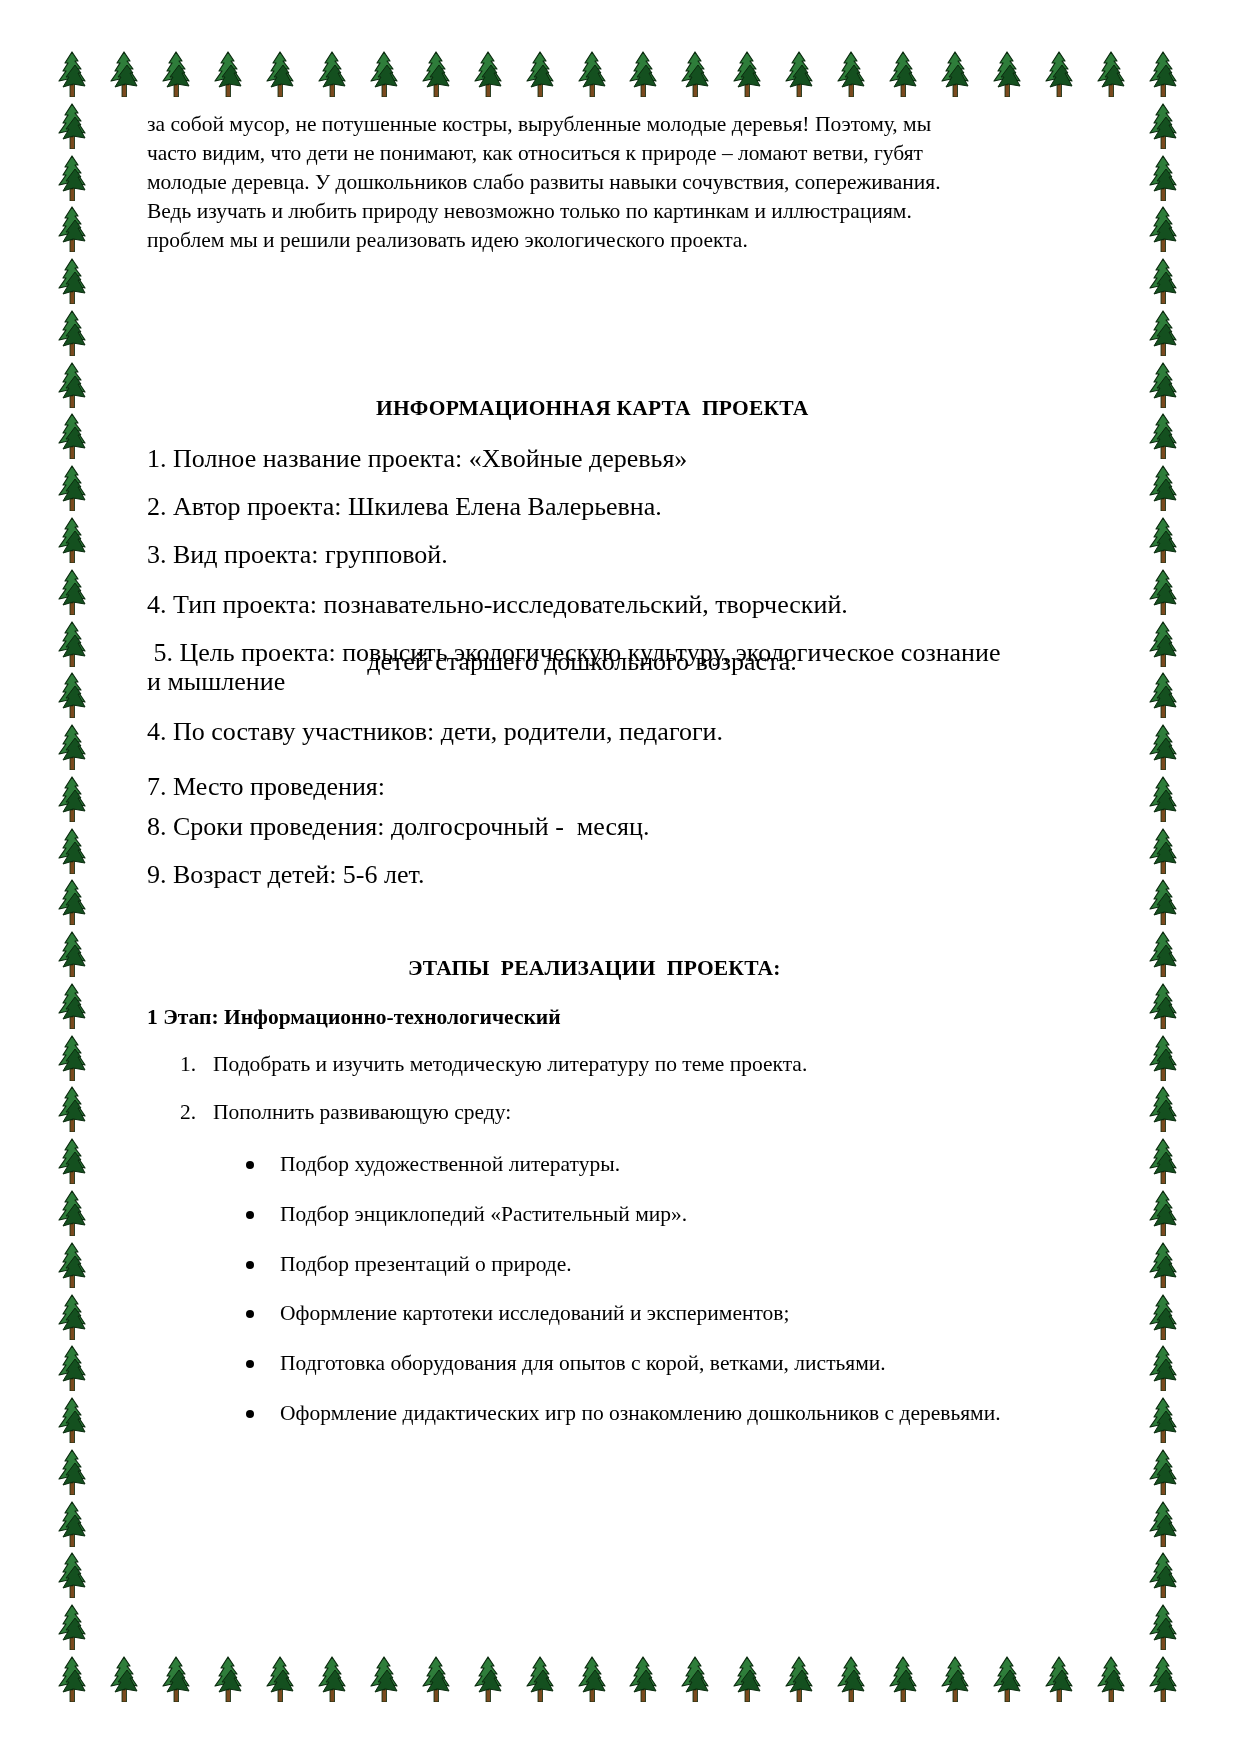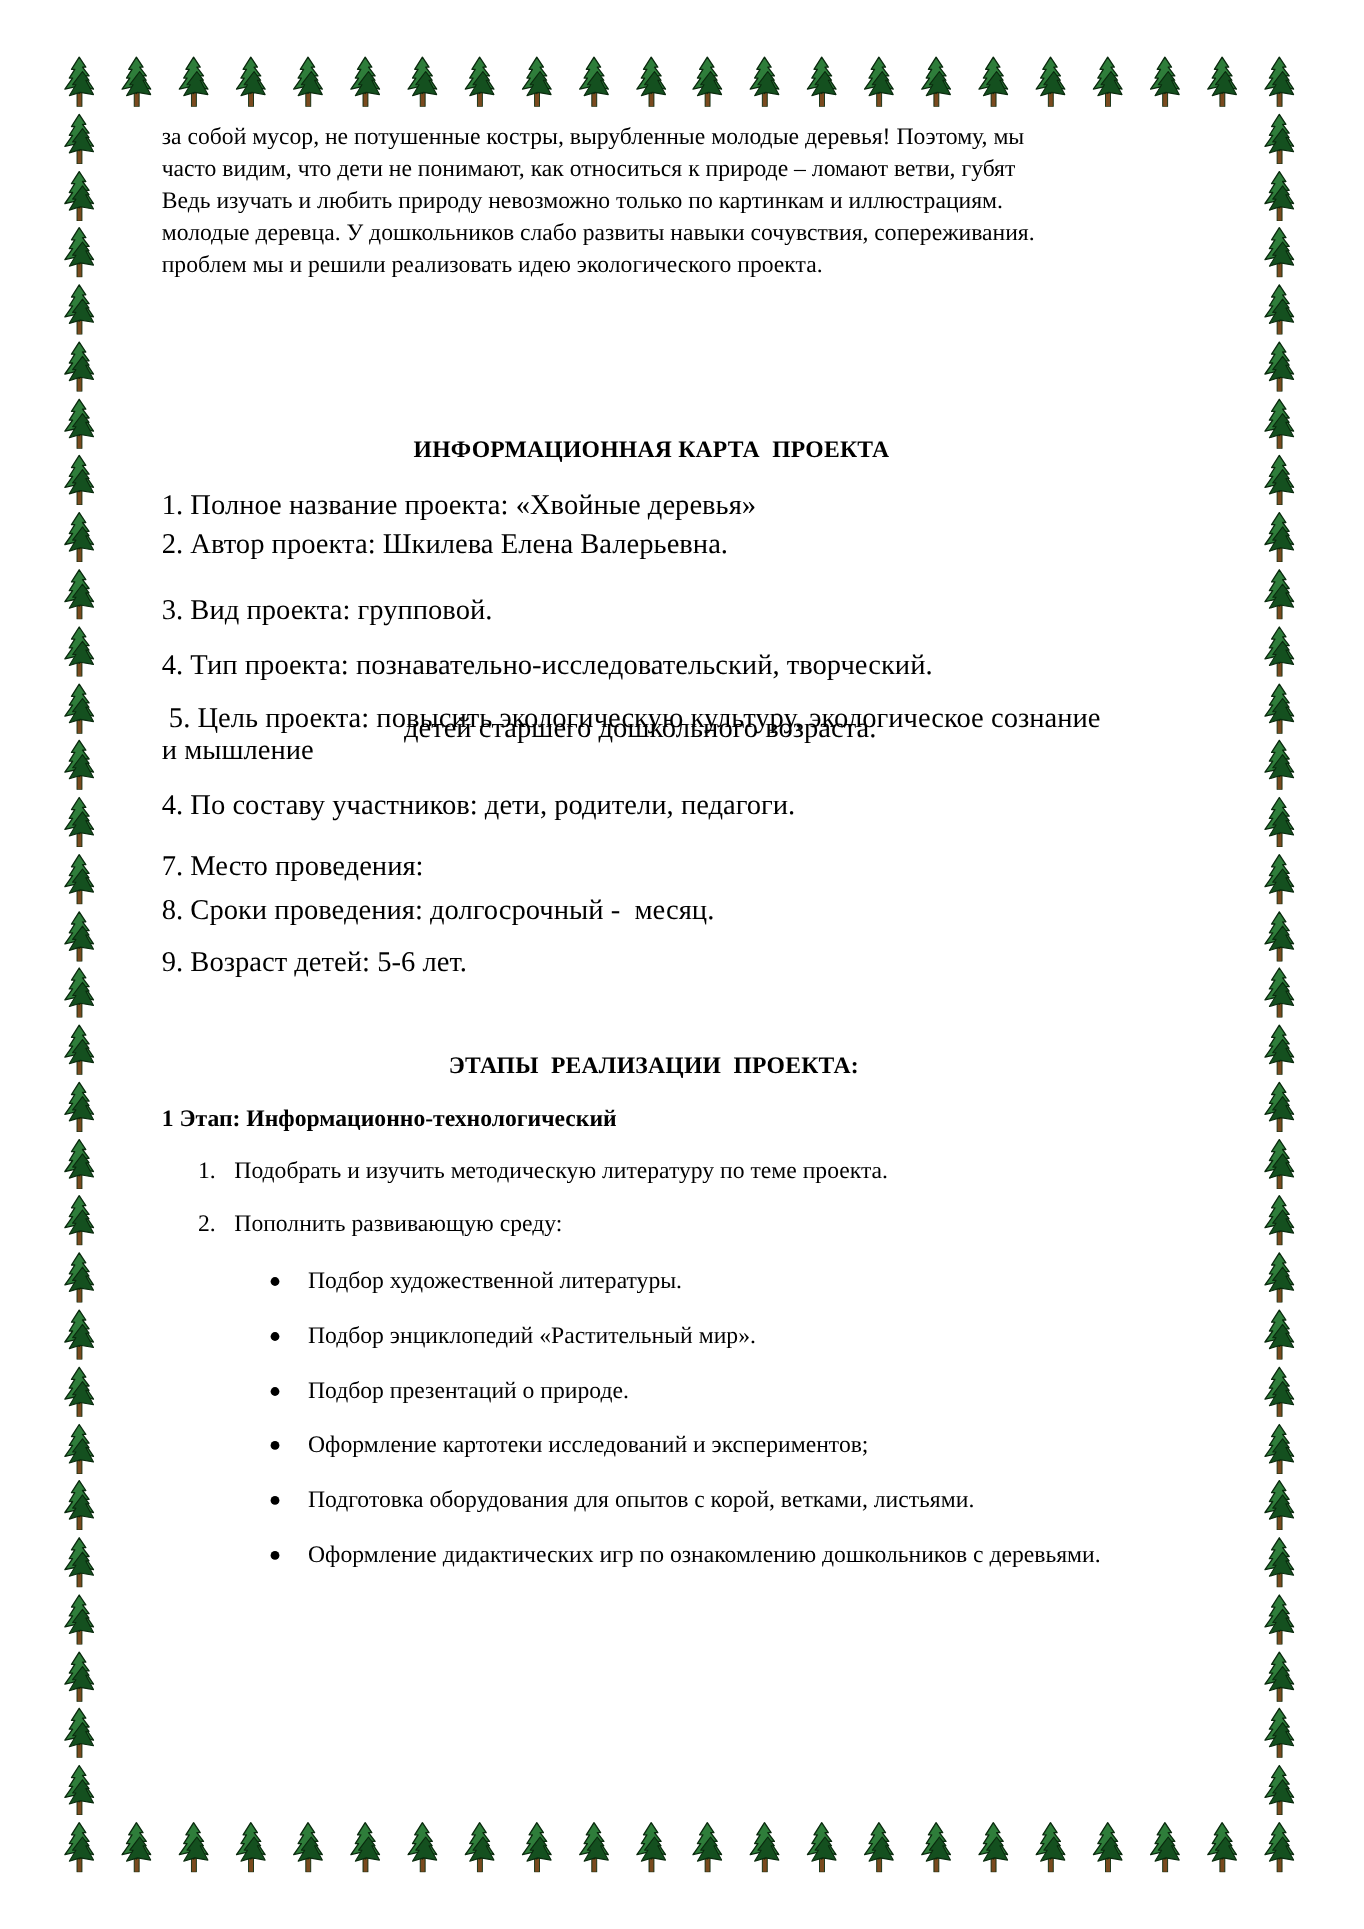--- a/index.html
+++ b/index.html
@@ -543,29 +543,29 @@
     <div class="tree" style="left: 1149px; top: 1604.23px;"><svg width="28" height="46" viewBox="0 0 28 46">
         <rect x="12" y="32" width="4.5" height="14" fill="#7a4a1e" stroke="#0a2a0e" stroke-width="0.8"></rect>
         <polygon points="14,1 20,10 17,10 23,18 19,18 27,30 18,28 14,34 10,28 1,30 8,20 5,20 10,12 7,12" fill="#2e7d3a" stroke="#0a2a0e" stroke-width="1.2" stroke-linejoin="round"></polygon>
         <polygon points="17,14 23,22 20,22 27,35 15,33 5,36 11,26 8,26 14,18" fill="#14501f" stroke="#0a2a0e" stroke-width="1" stroke-linejoin="round"></polygon>
       </svg></div>
   </div>
 
 <div class="page-text intro">
   <p>за собой мусор, не потушенные костры, вырубленные молодые деревья! Поэтому, мы</p>
   <p>часто видим, что дети не понимают, как относиться к природе – ломают ветви, губят</p>
+  <p>молодые деревца. У дошкольников слабо развиты навыки сочувствия, сопереживания.</p>
   <p>Ведь изучать и любить природу невозможно только по картинкам и иллюстрациям.</p>
-  <p>молодые деревца. У дошкольников слабо развиты навыки сочувствия, сопереживания.</p>
   <p>проблем мы и решили реализовать идею экологического проекта.</p>
 </div>
 
 <div class="heading" style="left:376px; top:396px;">ИНФОРМАЦИОННАЯ КАРТА  ПРОЕКТА</div>
 
 <div class="info-item" style="top:444px;">1. Полное название проекта: «Хвойные деревья»</div>
-<div class="info-item" style="top:480px;">2. Автор проекта: Шкилева Елена Валерьевна.</div>
+<div class="info-item" style="top:492px;">2. Автор проекта: Шкилева Елена Валерьевна.</div>
 <div class="info-item" style="top:540px;">3. Вид проекта: групповой.</div>
 <div class="info-item" style="top:590px;">4. Тип проекта: познавательно-исследовательский, творческий.</div>
 <div class="info-item" style="top:638px;"> 5. Цель проекта: повысить экологическую культуру, экологическое сознание и мышление</div>
 <div class="info-item" style="top:647px;text-align:center;">детей старшего дошкольного возраста.</div>
 <div class="info-item" style="top:717px;">4. По составу участников: дети, родители, педагоги.</div>
 <div class="info-item" style="top:772px;">7. Место проведения:</div>
 <div class="info-item" style="top:812px;">8. Сроки проведения: долгосрочный -  месяц.</div>
 <div class="info-item" style="top:860px;">9. Возраст детей: 5-6 лет.</div>
 
 <div class="heading" style="left:408px; top:956px;">ЭТАПЫ  РЕАЛИЗАЦИИ  ПРОЕКТА:</div>

